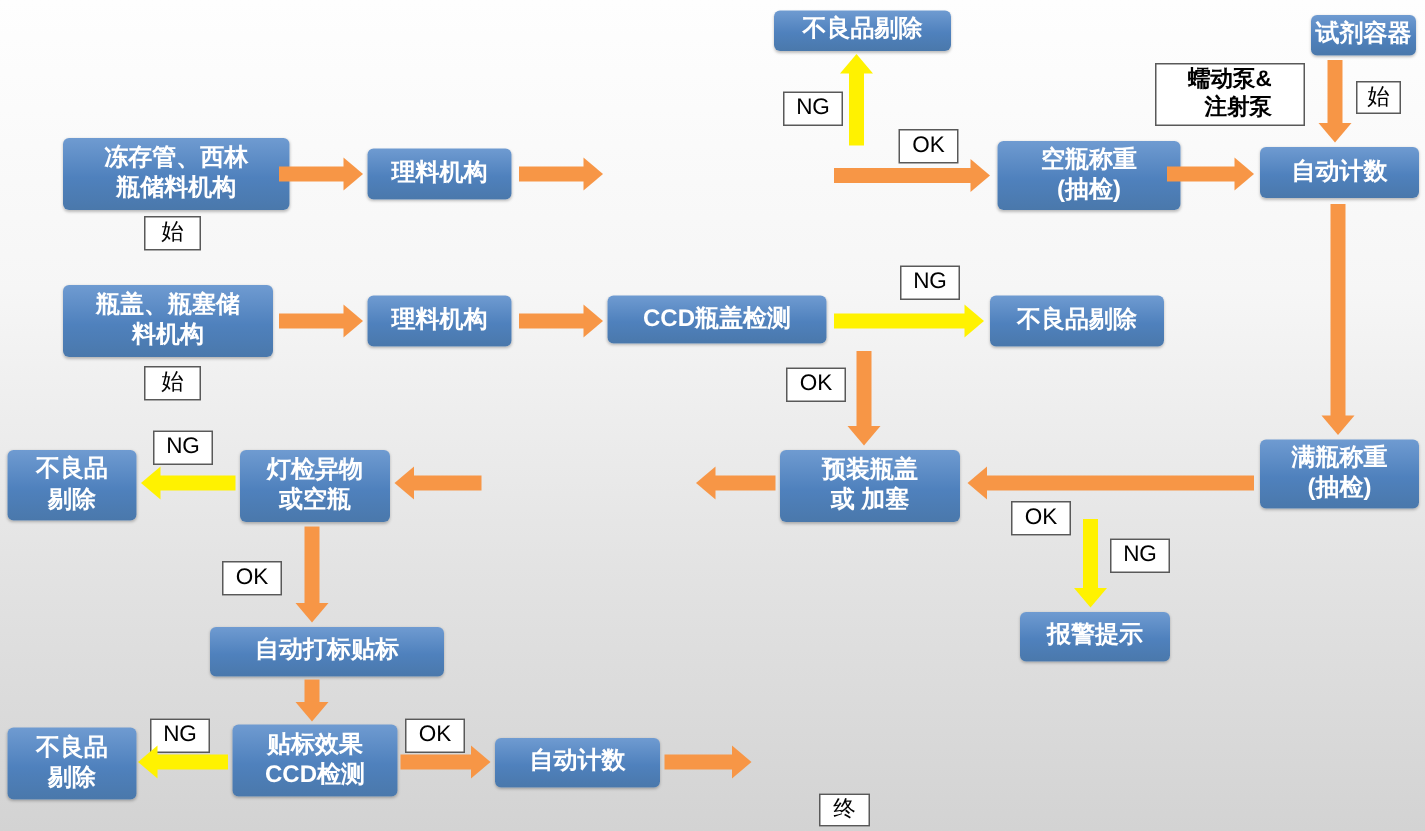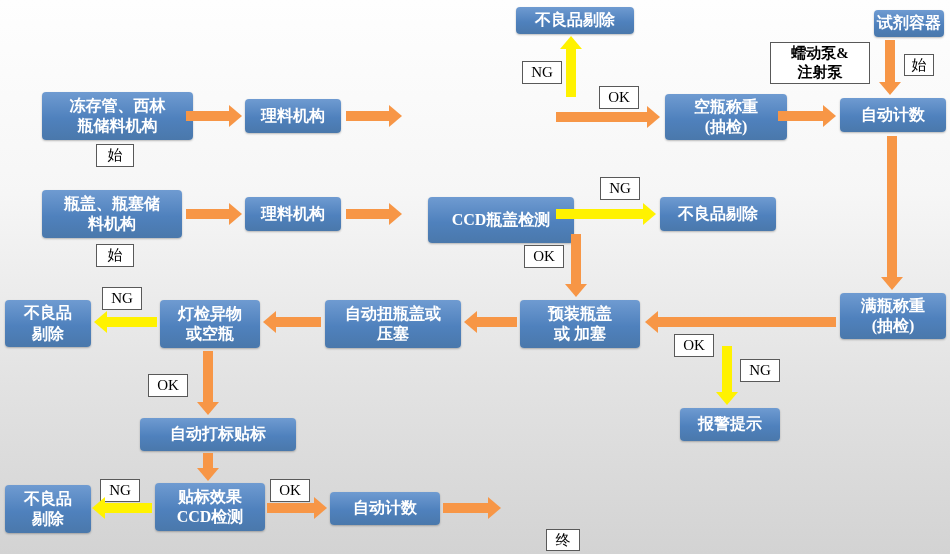--- a/index.html
+++ b/index.html
@@ -6,37 +6,36 @@
     --node-blue:#4f81bd;
     --arrow-orange:#f79646;
     --arrow-yellow:#fff200;
     --label-border:#595959;
   }
   html,body{margin:0;padding:0;}
   body{font-family:"Liberation Sans","DejaVu Sans",sans-serif;}
   #canvas{
     position:relative;width:950px;height:554px;overflow:hidden;
     background:linear-gradient(180deg,#fefefe 0%,#f6f6f6 35%,#e2e2e2 70%,#d3d3d3 100%);
-    font-family:Liberation Serif, serif;
   }
   .node{
     position:absolute;
     background:linear-gradient(180deg,#6f9bd1 0%,var(--node-blue) 55%,#4a78ab 100%);
     color:#fff;font-weight:bold;font-size:16px;line-height:1.28;
     display:flex;align-items:center;justify-content:center;text-align:center;
     border-radius:4px;white-space:pre-line;
     box-shadow:0 1px 2px rgba(0,0,0,0.25);
   }
   .wlabel{
     position:absolute;background:#ffffff;border:1px solid var(--label-border);
     color:#000;font-size:15px;line-height:1.25;
     display:flex;align-items:center;justify-content:center;text-align:center;
     white-space:pre-line;box-sizing:border-box;
   }
-  .wlabel.bold{font-weight:bold;}
+  .wlabel.bold{font-weight:bold;text-align:right;}
   .arrow{position:absolute;}
   .arrow .body{position:absolute;background:var(--c);}
   .arrow .head{position:absolute;width:0;height:0;}
   .a-right .body{left:0;right:12px;top:50%;margin-top:-5px;height:10px;}
   .a-right .head{right:0;top:50%;margin-top:-11px;border-left:13px solid var(--c);border-top:11px solid transparent;border-bottom:11px solid transparent;}
   .a-left .body{right:0;left:12px;top:50%;margin-top:-5px;height:10px;}
   .a-left .head{left:0;top:50%;margin-top:-11px;border-right:13px solid var(--c);border-top:11px solid transparent;border-bottom:11px solid transparent;}
   .a-up .body{bottom:0;top:12px;left:50%;margin-left:-5px;width:10px;}
   .a-up .head{top:0;left:50%;margin-left:-11px;border-bottom:13px solid var(--c);border-left:11px solid transparent;border-right:11px solid transparent;}
   .a-down .body{top:0;bottom:12px;left:50%;margin-left:-5px;width:10px;}
@@ -94,21 +93,21 @@
   <div class="wlabel" style="left:96px;top:244px;width:38px;height:23px">始</div>
   <div class="arrow a-right orange" style="left:186px;top:203px;width:56px;height:22px">
       <span class="body"></span>
       <span class="head"></span>
     </div>
   <div class="node" style="left:245px;top:197px;width:96px;height:34px">理料机构</div>
   <div class="arrow a-right orange" style="left:346px;top:203px;width:56px;height:22px">
       <span class="body"></span>
       <span class="head"></span>
     </div>
-  <div class="node" style="left:428px;top:197px;width:146px;height:46px">CCD瓶盖检测</div>
+  <div class="node" style="left:405px;top:197px;width:146px;height:32px">CCD瓶盖检测</div>
   <div class="wlabel" style="left:600px;top:177px;width:40px;height:23px">NG</div>
   <div class="arrow a-right yellow" style="left:556px;top:203px;width:100px;height:22px">
       <span class="body"></span>
       <span class="head"></span>
     </div>
   <div class="node" style="left:660px;top:197px;width:116px;height:34px">不良品剔除</div>
   <div class="wlabel" style="left:524px;top:245px;width:40px;height:23px">OK</div>
   <div class="arrow a-down orange" style="left:565px;top:234px;width:22px;height:63px">
       <span class="body"></span>
       <span class="head"></span>
@@ -132,22 +131,20 @@
       <span class="head"></span>
     </div>
   <div class="node" style="left:520px;top:300px;width:120px;height:48px">预装瓶盖
 或 加塞</div>
 
   <div class="node" style="left:680px;top:408px;width:100px;height:33px">报警提示</div>
   <div class="arrow a-left orange" style="left:464px;top:311px;width:53px;height:22px">
       <span class="body"></span>
       <span class="head"></span>
     </div>
-  <div class="node" style="left:325px;top:300px;width:136px;height:48px">自动扭瓶盖或
-压塞</div>
   <div class="arrow a-left orange" style="left:263px;top:311px;width:58px;height:22px">
       <span class="body"></span>
       <span class="head"></span>
     </div>
   <div class="node" style="left:160px;top:300px;width:100px;height:48px">灯检异物
 或空瓶</div>
   <div class="wlabel" style="left:102px;top:287px;width:40px;height:23px">NG</div>
   <div class="arrow a-left yellow" style="left:94px;top:311px;width:63px;height:22px">
       <span class="body"></span>
       <span class="head"></span>

